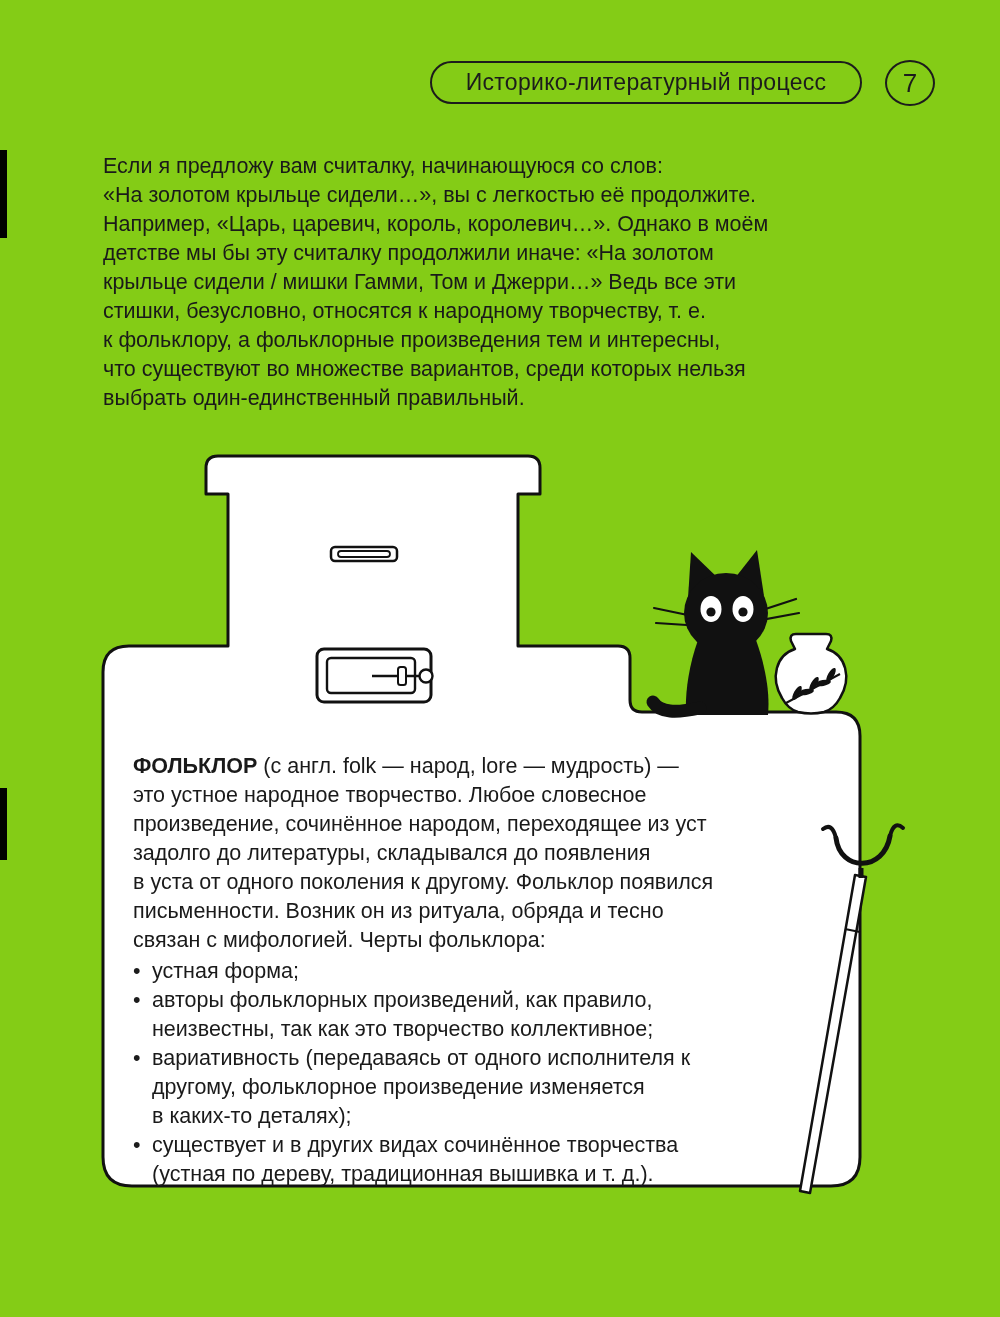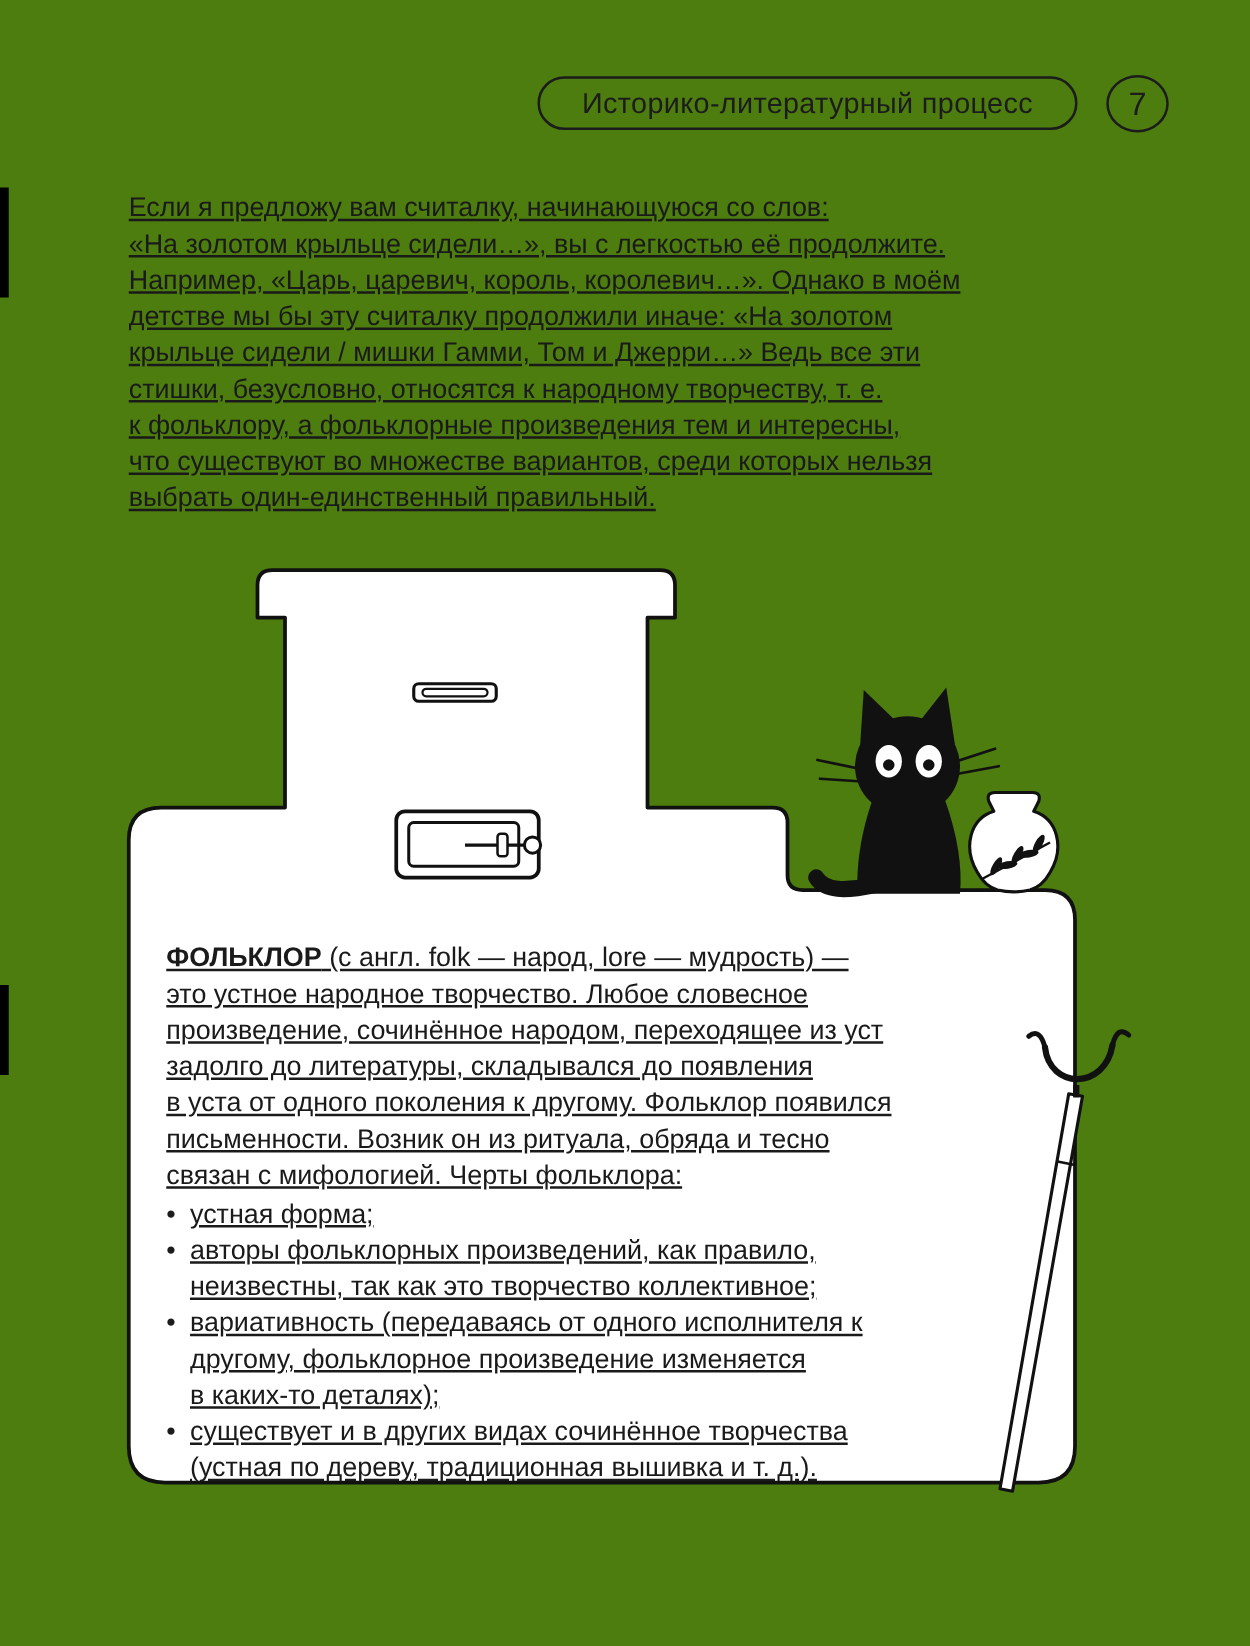--- a/index.html
+++ b/index.html
@@ -1,17 +1,17 @@
 <!DOCTYPE html>
 <html><head>
 <meta charset="utf-8">
 <style>
   html,body{margin:0;padding:0;background:#ffffff;}
   .page{
-    position:relative;width:1000px;height:1317px;background:#4d7c0f;overflow:hidden;
+    position:relative;width:1000px;height:1317px;background:#84cc16;overflow:hidden;
     font-family:"Liberation Sans", sans-serif;color:#1c1c1c;
   }
   
   .bleed-mark{position:absolute;left:0;width:7px;background:#000;}
   .bleed-top{top:150px;height:88px;}
   .bleed-mid{top:788px;height:72px;}
 
   
   .header-pill{
     position:absolute;left:430px;top:61px;width:432px;height:43px;
@@ -22,21 +22,21 @@
   .page-number{
     position:absolute;left:885px;top:60px;width:50px;height:46px;
     border:2.5px solid #1c1c1c;border-radius:50%;
     display:flex;align-items:center;justify-content:center;
     font-size:26px;color:#1c1c1c;box-sizing:border-box;
   }
 
   
   .intro{position:absolute;left:103px;top:152px;z-index:2;}
   .stove-text{position:absolute;left:133px;top:752px;z-index:2;}
-  .tline{font-size:21.5px;line-height:29px;white-space:nowrap;color:#1a1a1a;text-decoration:underline;}
+  .tline{font-size:21.5px;line-height:29px;white-space:nowrap;color:#1a1a1a;}
   .term{font-weight:bold;}
   .bullets{margin-top:2px;}
   .bullet{display:flex;}
   .dot{width:19px;font-size:21.5px;line-height:29px;flex:0 0 19px;}
 
   
   .art{position:absolute;left:0;top:0;z-index:1;pointer-events:none;}
 </style>
 </head>
 <body>

